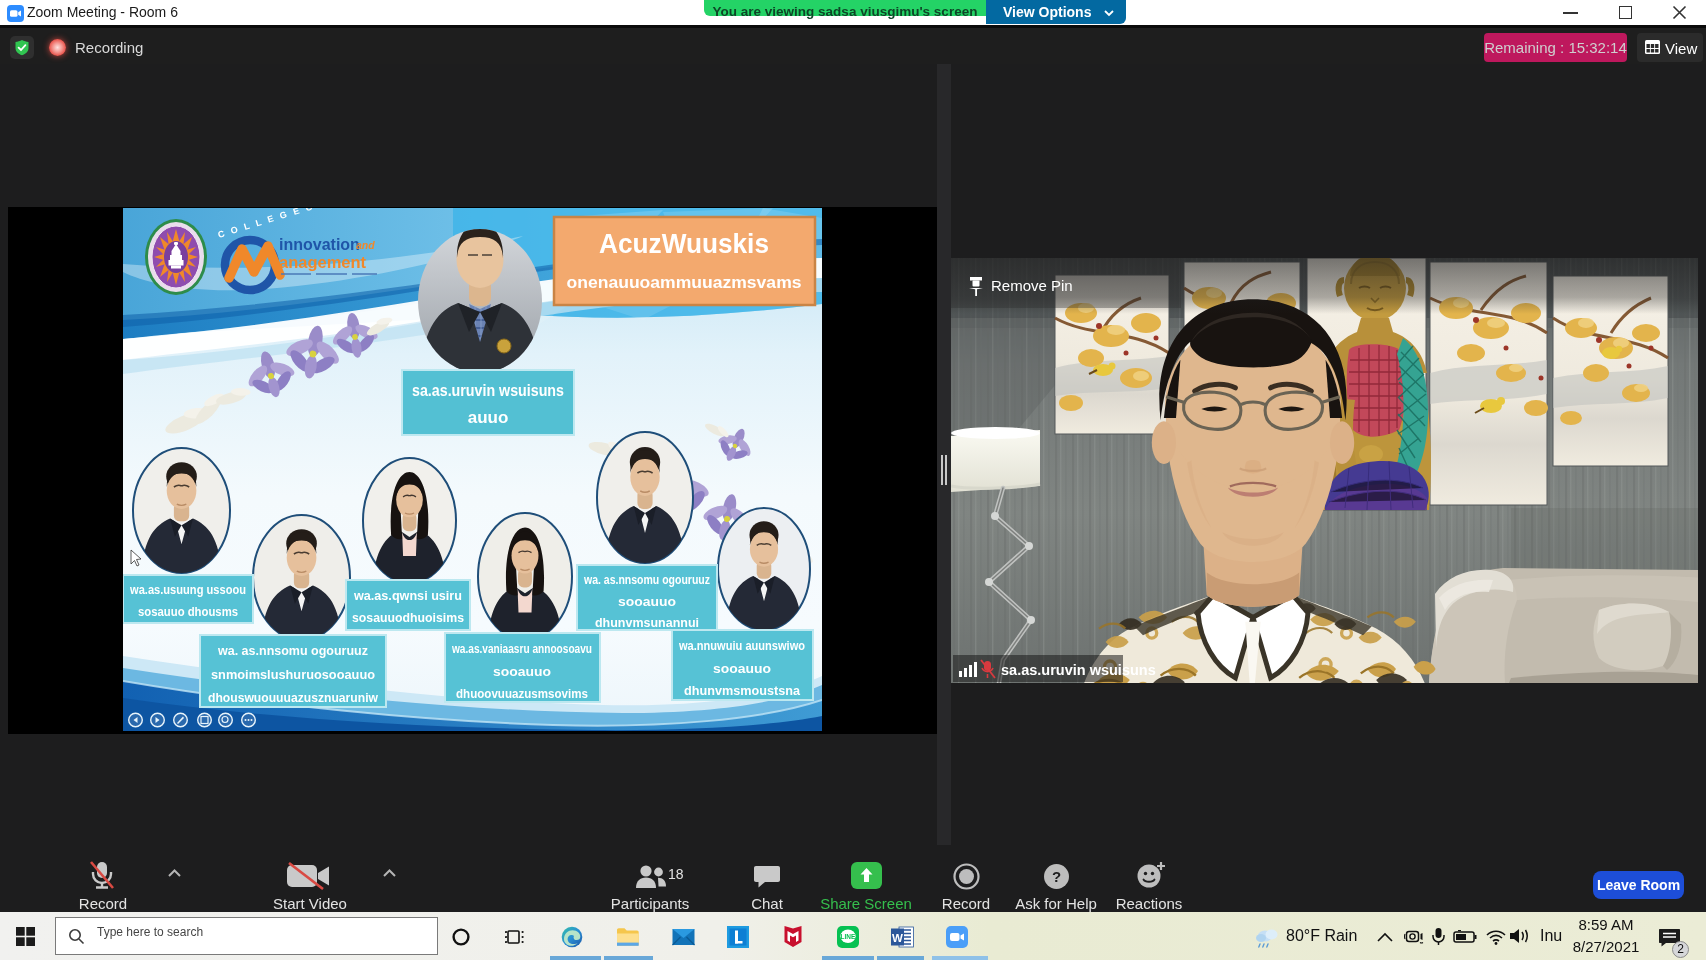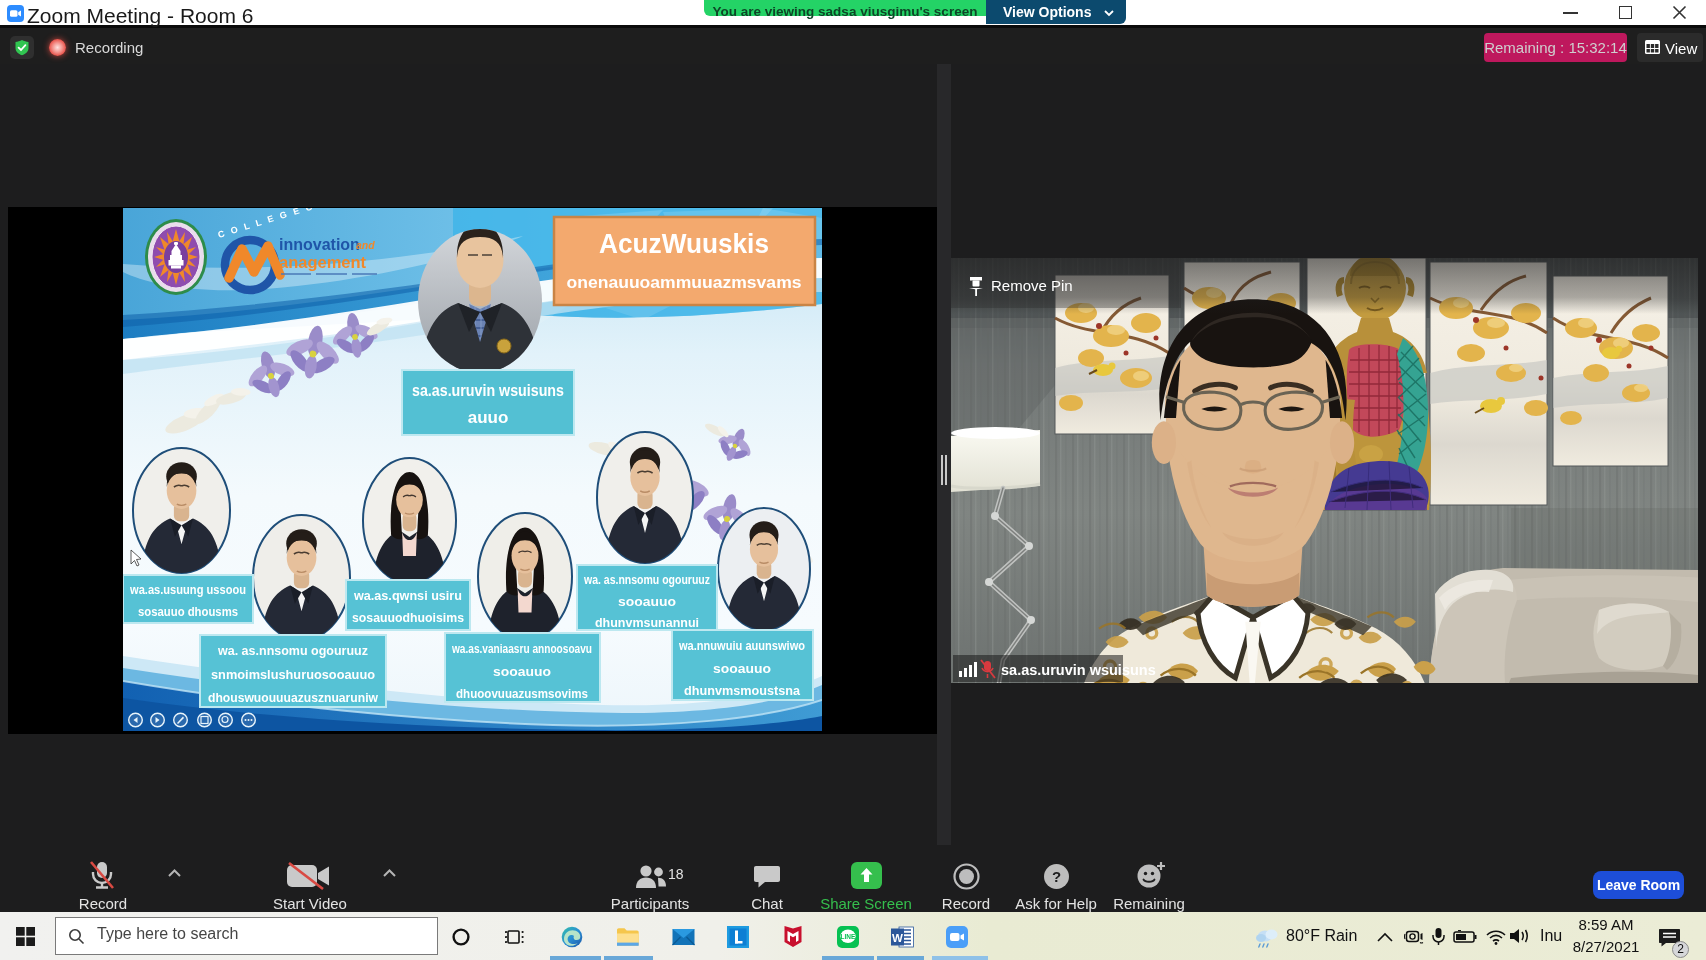--- a/index.html
+++ b/index.html
@@ -9,30 +9,30 @@
 </head>
 <body>
 
 <div class="abs" style="left:0;top:0;width:1706px;height:25px;background:#ffffff;"></div>
 <div class="abs" style="left:0;top:25px;width:1706px;height:3px;background:#0b0b0b;"></div>
 <svg class="abs" style="left:7px;top:5px" width="17" height="17" viewBox="0 0 17 17">
   <rect x="0" y="0" width="17" height="17" rx="4" fill="#2d8cff"></rect>
   <rect x="3" y="5.2" width="7.5" height="6.6" rx="1.6" fill="#fff"></rect>
   <path d="M11.2 7.2 L14 5.4 V11.6 L11.2 9.8 Z" fill="#fff"></path>
 </svg>
-<div class="abs" style="left:27px;top:4px;font-size:21px;color:#1a1a1a;">Zoom Meeting - Room 6</div>
+<div class="abs" style="left:27px;top:4px;font-size:14px;color:#1a1a1a;">Zoom Meeting - Room 6</div>
 
 <div class="abs" style="left:1563px;top:12px;width:15px;height:2px;background:#333;"></div>
 <div class="abs" style="left:1619px;top:6px;width:11px;height:11px;border:1.5px solid #333;"></div>
 <svg class="abs" style="left:1672px;top:5px" width="15" height="15" viewBox="0 0 15 15">
     <path d="M1.5 1.5 L13.5 13.5 M13.5 1.5 L1.5 13.5" stroke="#333" stroke-width="1.6"></path>
   </svg>
 
 <div class="abs" style="left:704px;top:0;width:282px;height:16px;background:#24d366;border-radius:0 0 0 6px;color:#0e4527;font-weight:bold;font-size:13.5px;text-align:center;line-height:24px;">You are viewing sadsa viusgimu's screen</div>
-<div class="abs" style="left:986px;top:0;width:140px;height:24px;background:#0c4a6e;border-radius:0 0 6px 0;color:#fff;font-weight:bold;font-size:14px;text-align:left;line-height:24px;"><span style="margin-left:17px;">View Options</span></div>
+<div class="abs" style="left:986px;top:0;width:140px;height:24px;background:#0369a1;border-radius:0 0 6px 0;color:#fff;font-weight:bold;font-size:14px;text-align:left;line-height:24px;"><span style="margin-left:17px;">View Options</span></div>
 <svg class="abs" style="left:1103px;top:9px" width="12" height="8" viewBox="0 0 12 8">
     <path d="M2 2 L6 6 L10 2" stroke="#fff" stroke-width="1.8" fill="none"></path>
   </svg>
 
 <div class="abs" style="left:10px;top:36px;width:24px;height:23px;background:#2f2f2f;border-radius:5px;"></div>
 <svg class="abs" style="left:14px;top:39px" width="16" height="17" viewBox="0 0 16 17">
   <path d="M8 1 C10 2.2 12.5 2.8 14.5 3 V9 C14.5 12.5 11.8 15 8 16.2 C4.2 15 1.5 12.5 1.5 9 V3 C3.5 2.8 6 2.2 8 1 Z" fill="#31c551"></path>
   <path d="M4.6 8.6 L7 11 L11.4 6.2" stroke="#fff" stroke-width="1.8" fill="none" stroke-linecap="round"></path>
 </svg>
 <div class="abs" style="left:49px;top:39px;width:17px;height:17px;border-radius:50%;background:radial-gradient(circle at 50% 50%, #ffe2e0 0%, #f4938d 40%, #e85048 70%, rgba(232,68,60,0.2) 100%);box-shadow:0 0 6px rgba(240,80,70,0.8);"></div>
@@ -729,37 +729,37 @@
 </svg>
 <div class="tlbl" style="left:1008px;width:96px;">Ask for Help</div>
 
 <svg class="abs" style="left:1135px;top:860px" width="32" height="30" viewBox="0 0 32 30">
   <circle cx="14" cy="16" r="11.5" fill="#bdbdbd"></circle>
   <circle cx="10.5" cy="13.5" r="1.7" fill="#1d1d1e"></circle>
   <circle cx="17.5" cy="13.5" r="1.7" fill="#1d1d1e"></circle>
   <path d="M8.5 19.5 C10 22.5 18 22.5 19.5 19.5" stroke="#1d1d1e" stroke-width="1.8" fill="none" stroke-linecap="round"></path>
   <path d="M26 2 V10 M22 6 H30" stroke="#bdbdbd" stroke-width="2.2"></path>
 </svg>
-<div class="tlbl" style="left:1101px;width:96px;">Remaining</div>
+<div class="tlbl" style="left:1101px;width:96px;">Reactions</div>
 
 <div class="abs" style="left:1593px;top:871px;width:91px;height:28px;background:#1d4ed8;border-radius:8px;color:#fff;font-weight:bold;font-size:14px;text-align:center;line-height:28px;">Leave Room</div>
 
 <div class="abs" style="left:0;top:912px;width:1706px;height:48px;background:linear-gradient(90deg,#f1f1ef 0%,#f0f0ea 42%,#e9ebd3 58%,#ebecd6 100%);"></div>
 <svg class="abs" style="left:16px;top:927px" width="19" height="19" viewBox="0 0 19 19">
   <rect x="0" y="0" width="8.7" height="8.7" fill="#1b1b1b"></rect>
     <rect x="10.3" y="0" width="8.7" height="8.7" fill="#1b1b1b"></rect>
   <rect x="0" y="10.3" width="8.7" height="8.7" fill="#1b1b1b"></rect>
     <rect x="10.3" y="10.3" width="8.7" height="8.7" fill="#1b1b1b"></rect>
 </svg>
 <div class="abs" style="left:55px;top:917px;width:383px;height:38px;background:#fff;border:1px solid #7a7a7a;box-sizing:border-box;"></div>
 <svg class="abs" style="left:68px;top:928px" width="17" height="17" viewBox="0 0 17 17">
     <circle cx="7" cy="7" r="5.2" fill="none" stroke="#3b3b3b" stroke-width="1.6"></circle>
     <path d="M11 11 L15.5 15.5" stroke="#3b3b3b" stroke-width="1.6"></path>
   </svg>
-<div class="abs" style="left:97px;top:925px;font-size:16px;color:#454545;">Type here to search</div>
+<div class="abs" style="left:97px;top:925px;font-size:12px;color:#454545;">Type here to search</div>
 
 <svg class="abs" style="left:452px;top:928px" width="18" height="18" viewBox="0 0 18 18">
     <circle cx="9" cy="9" r="7.4" fill="none" stroke="#111" stroke-width="2.4"></circle>
   </svg>
 
 <svg class="abs" style="left:505px;top:928px" width="19" height="18" viewBox="0 0 19 18">
   <rect x="3" y="3" width="11" height="12" rx="1" fill="none" stroke="#111" stroke-width="1.6"></rect>
   <circle cx="1" cy="4" r="1.1" fill="#111"></circle>
     <circle cx="1" cy="9" r="1.1" fill="#111"></circle>
     <circle cx="1" cy="14" r="1.1" fill="#111"></circle>

